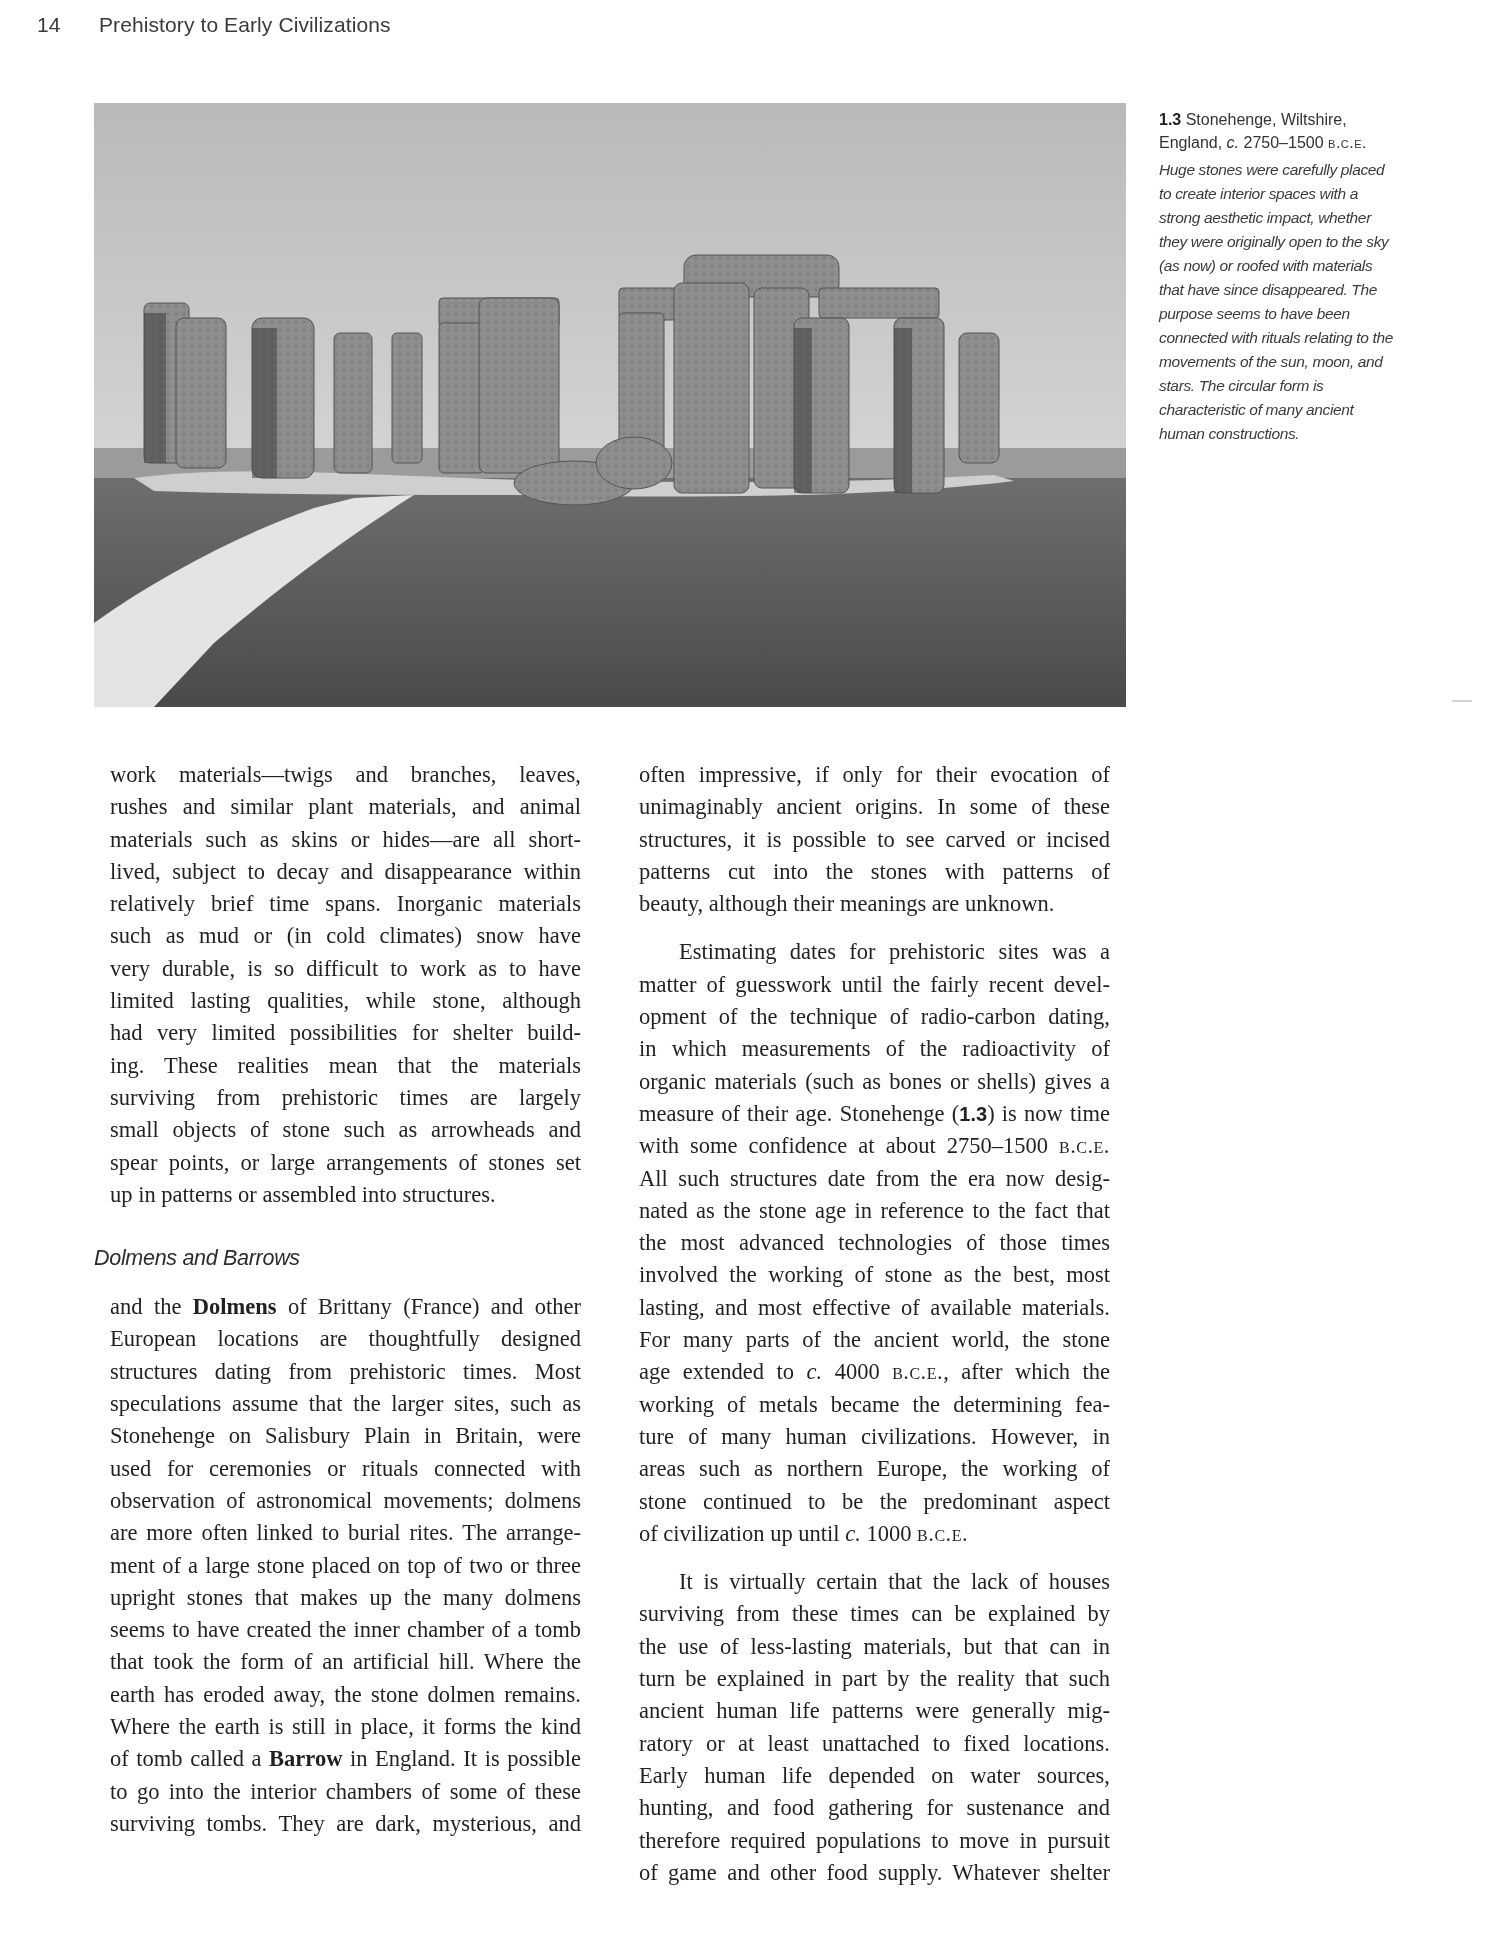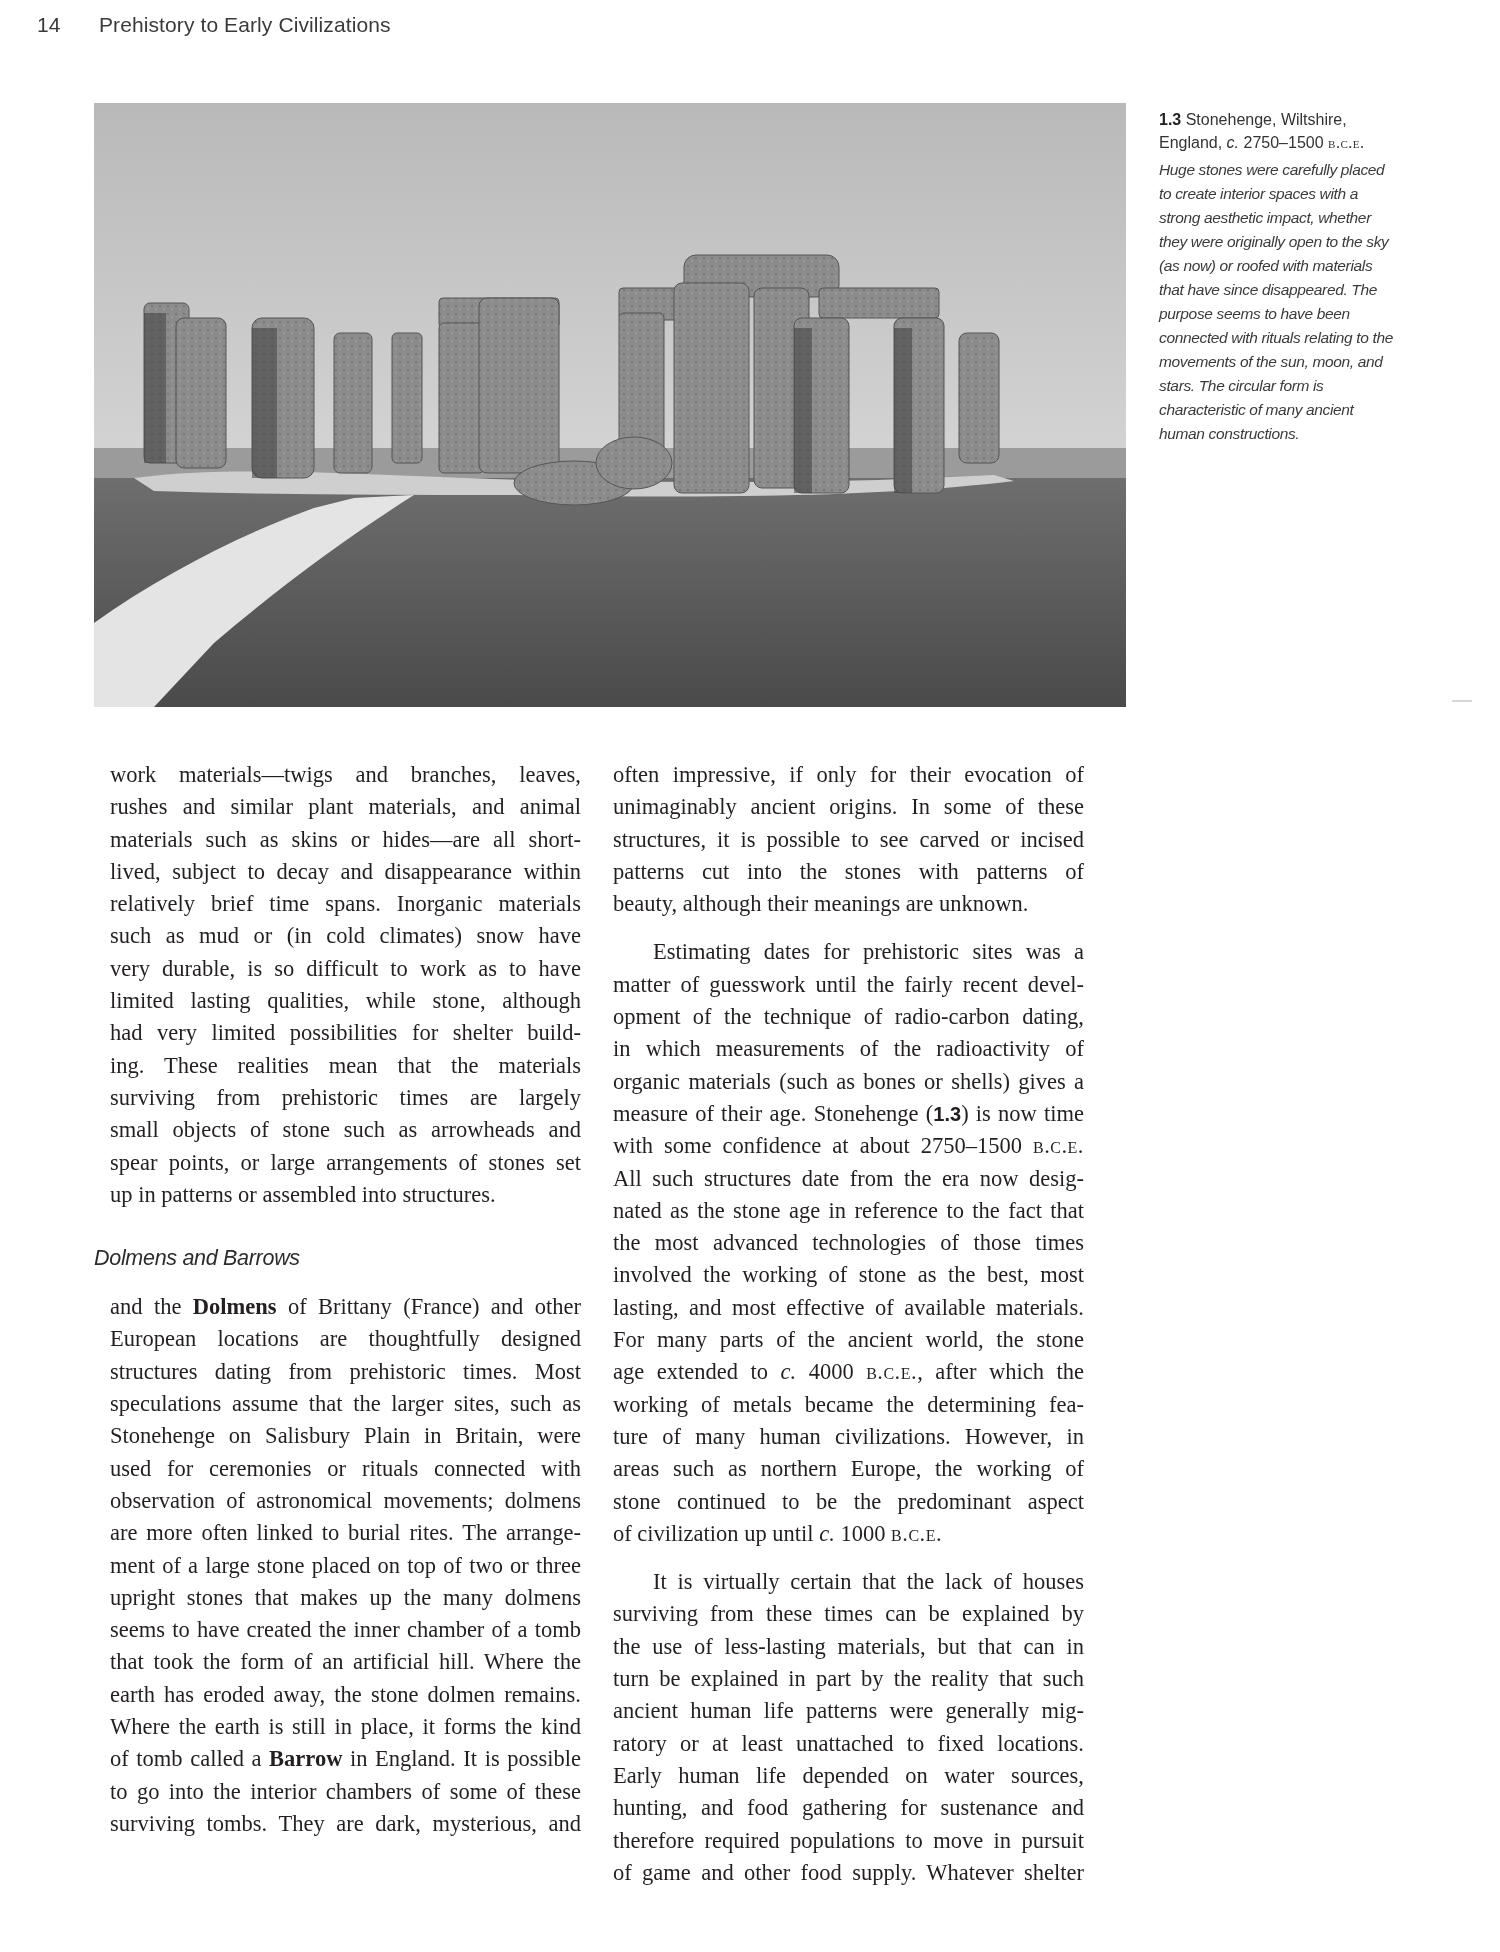--- a/index.html
+++ b/index.html
@@ -8,26 +8,26 @@
     .running-head { position: absolute; top: 13px; left: 37px; font-family: "Liberation Sans", sans-serif; font-size: 21px; color: #3a3a3a; letter-spacing: 0.1px; }
     .running-head .folio { display: inline-block; width: 62px; }
 
     .figure { position: absolute; left: 94px; top: 103px; width: 1032px; height: 604px; background: #c9c9c9; overflow: hidden; }
     .figure svg { display: block; width: 100%; height: 100%; }
 
     .caption { position: absolute; left: 1159px; top: 108px; width: 240px; font-family: "Liberation Sans", sans-serif; font-size: 15.5px; line-height: 24px; color: #3b3b3b; }
     .caption .cap-title { font-size: 16px; line-height: 23px; color: #333; }
     .caption .cap-title b { color: #222; }
     .caption .cap-body { font-style: italic; margin-top: 4px; letter-spacing: -0.35px; }
-    .sc { font-variant: small-caps; text-transform: lowercase; font-size: 1.0em; letter-spacing: 0.5px; font-family: Liberation Serif, serif; }
+    .sc { font-variant: small-caps; text-transform: lowercase; font-size: 1.0em; letter-spacing: 0.5px; }
     .caption .sc { font-size: 1.0em; }
 
     .col { position: absolute; top: 743px; width: 503px; font-family: "Liberation Serif", serif; font-size: 22.5px; line-height: 32.3px; text-align: justify; color: #231f20; hyphens: manual; }
     .col-left { left: 94px; }
-    .col-right { left: 597px; }
+    .col-right { left: 623px; }
     .col p { margin: 16px; }
     .col .ln { display: block; text-align: justify; text-align-last: justify; }
     .col .ln.last { text-align-last: left; }
     .subhead { font-family: "Liberation Sans", sans-serif; font-weight: normal; font-style: italic; font-size: 21.5px; color: #2c2c2c; margin: 31px 0 0 0; line-height: 33px; letter-spacing: -0.3px; }
     .col b { font-weight: bold; }
     .figref { font-family: "Liberation Sans", sans-serif; font-weight: bold; font-size: 20px; }
 
     .edge-mark { position: absolute; right: 28px; top: 700px; width: 20px; height: 2px; background: #d6d6d6; }
   </style>
 </head>

